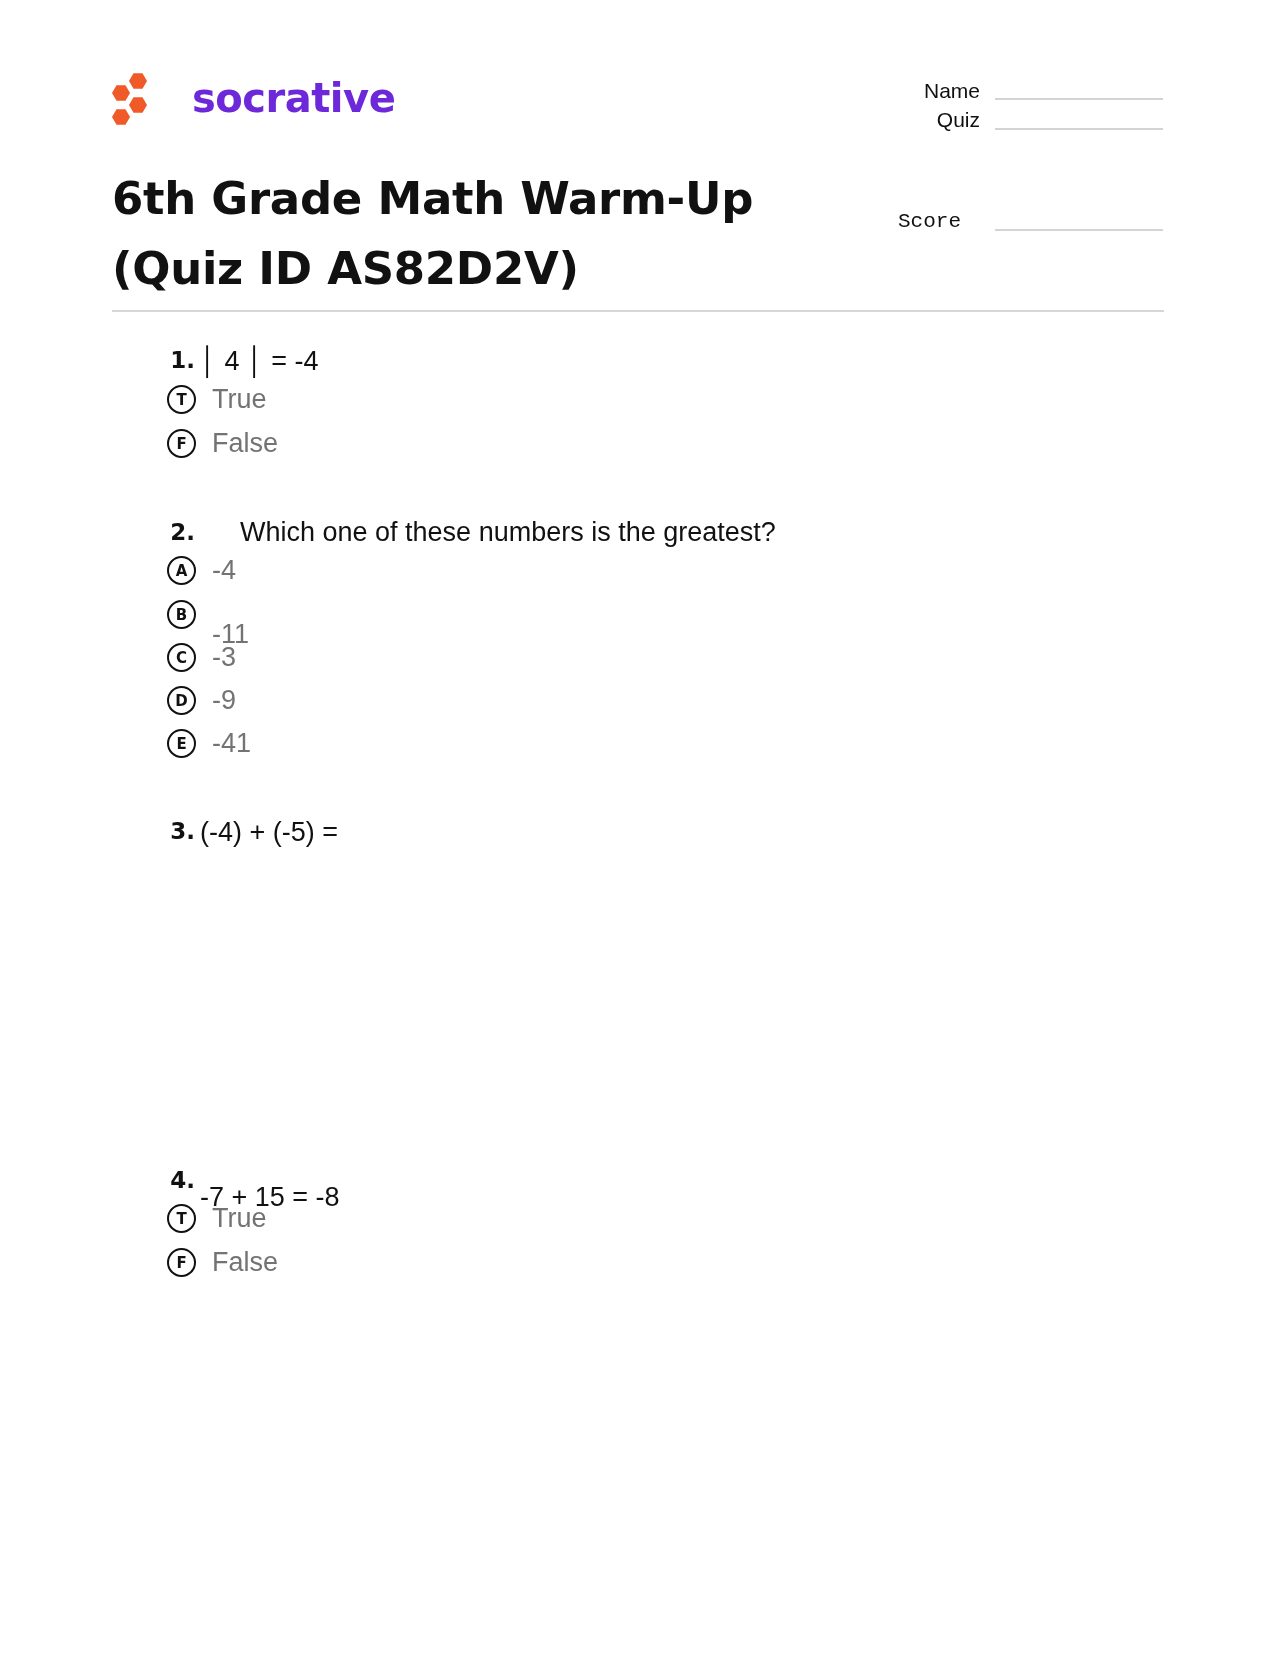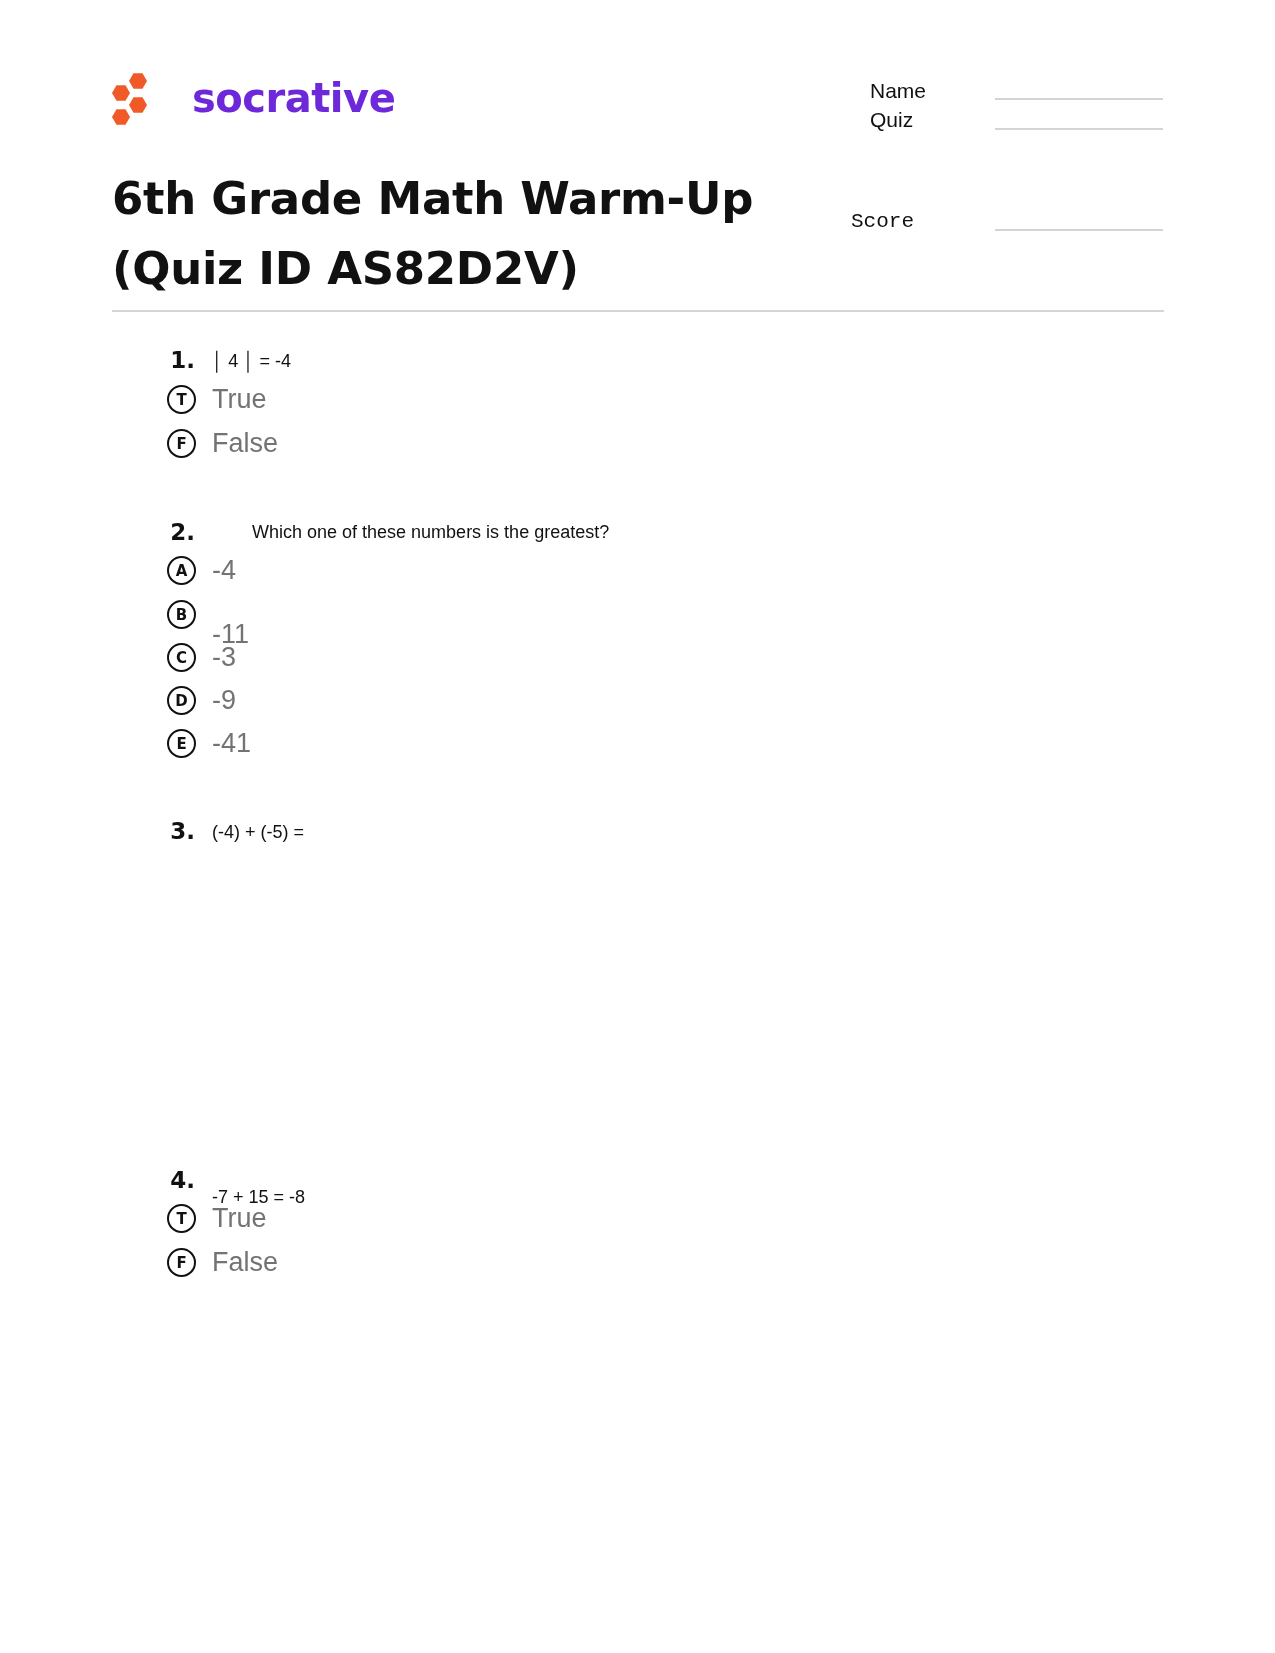--- a/index.html
+++ b/index.html
@@ -13,21 +13,21 @@
     .logo { left: 111px; top: 72px; width: 240px; height: 54px; }
     .logo svg { position: absolute; left: 0; top: 0; }
     .logo-text {
       position: absolute; left: 51px; top: 2px;
       font-family: "DejaVu Sans", sans-serif; font-weight: bold;
       font-size: 40px; letter-spacing: -0.5px; color: #6d28d9; line-height: 48px; margin-left: 30px;
     }
 
     
     .field-label {
-      position: absolute; width: 110px; 
+      position: absolute; width: 110px; text-align: right;
       font-size: 21px; color: #111111; line-height: 24px;
     }
     .field-line {
       position: absolute; left: 995px; width: 168px; height: 0;
       border-top: 2px solid #d4d4d4;
     }
 
     
     .title {
       left: 112px; top: 164px; width: 760px;
@@ -40,22 +40,22 @@
       border-top: 2px solid #d6d6d6;
     }
 
     
     .q-num {
       position: absolute; width: 40px; text-align: right;
       font-family: "DejaVu Sans", sans-serif; font-weight: bold;
       font-size: 23px; line-height: 28px; color: #111111;
     }
     .q-text {
-      position: absolute; left: 212px;
-      font-size: 18px; line-height: 28px; color: #111111; white-space: nowrap;
+      position: absolute; left: 200px;
+      font-size: 27px; line-height: 28px; color: #111111; white-space: nowrap;
     }
     .opt-circle {
       position: absolute; left: 167px; width: 29px; height: 29px;
       border: 2px solid #111111; border-radius: 50%; box-sizing: border-box;
       display: flex; align-items: center; justify-content: center;
       font-family: "DejaVu Sans", sans-serif; font-weight: bold; font-size: 15px; color: #111111;
     }
     .opt-text {
       position: absolute; left: 212px;
       font-size: 27px; line-height: 28px; color: #737373; white-space: nowrap;

